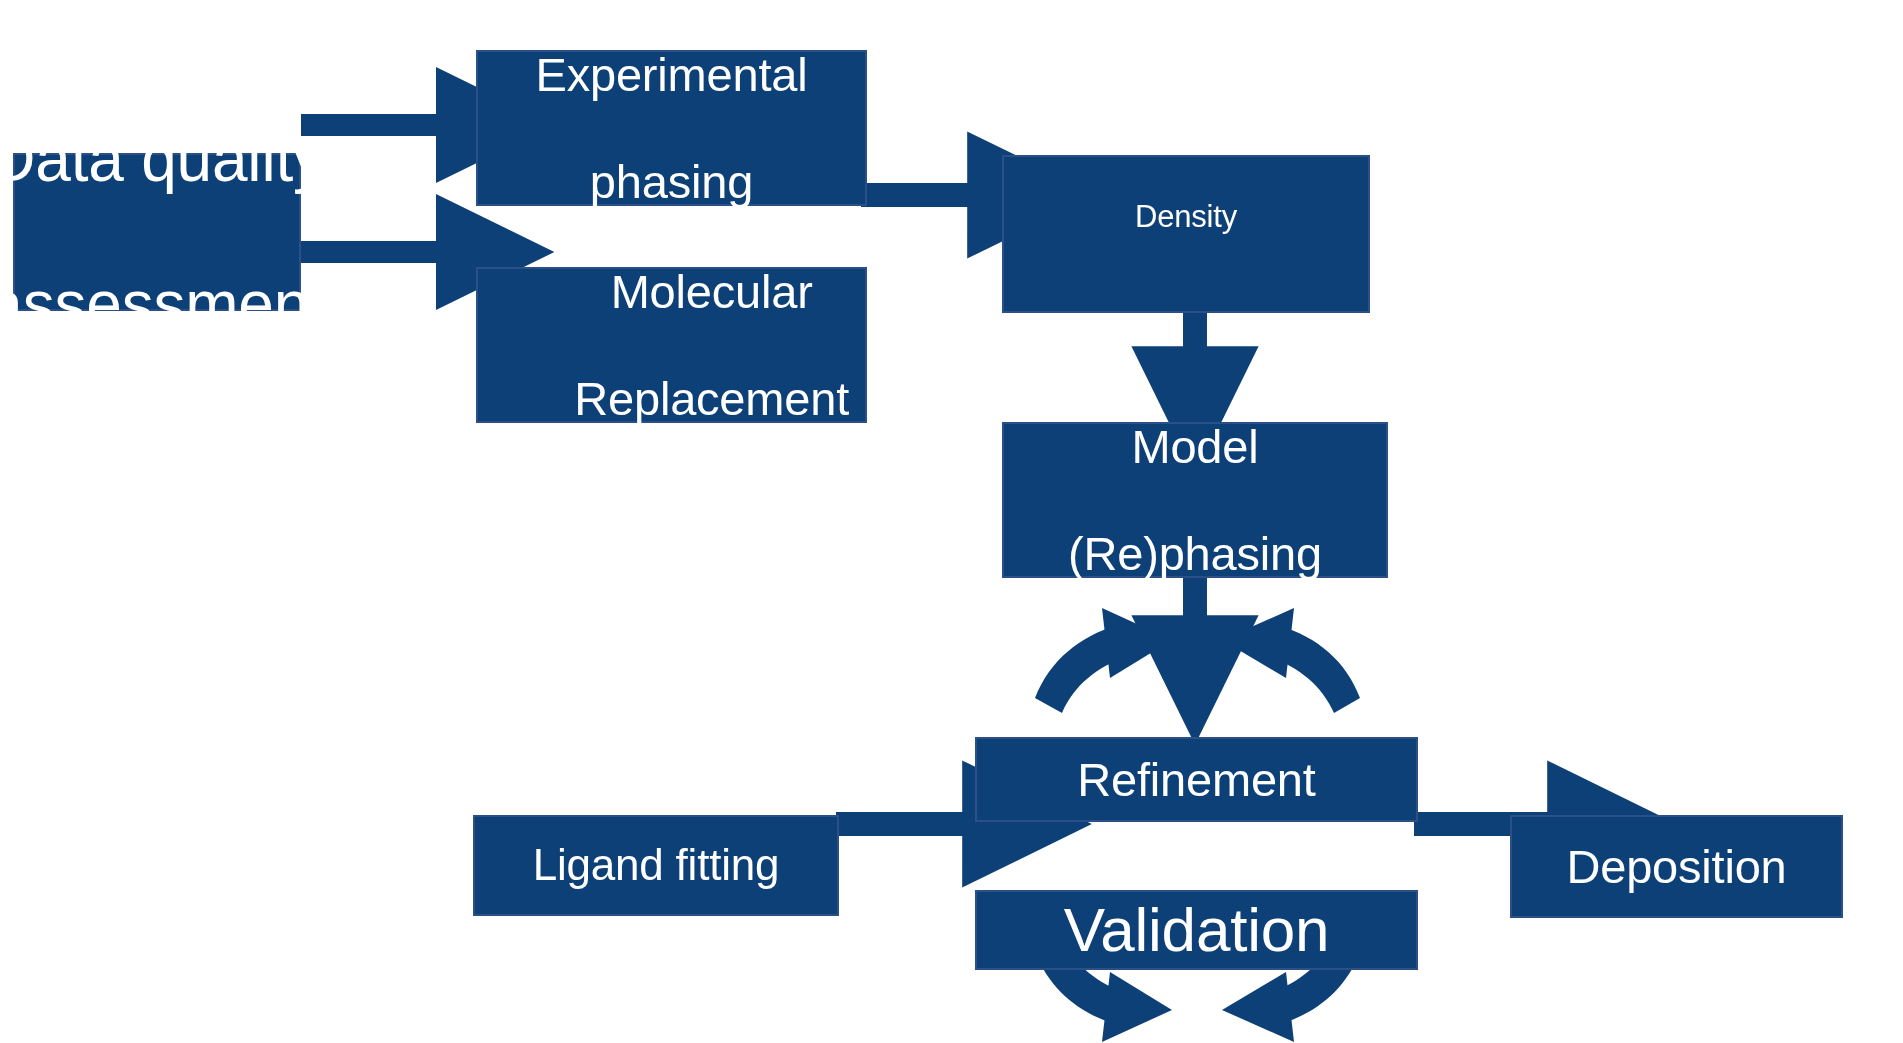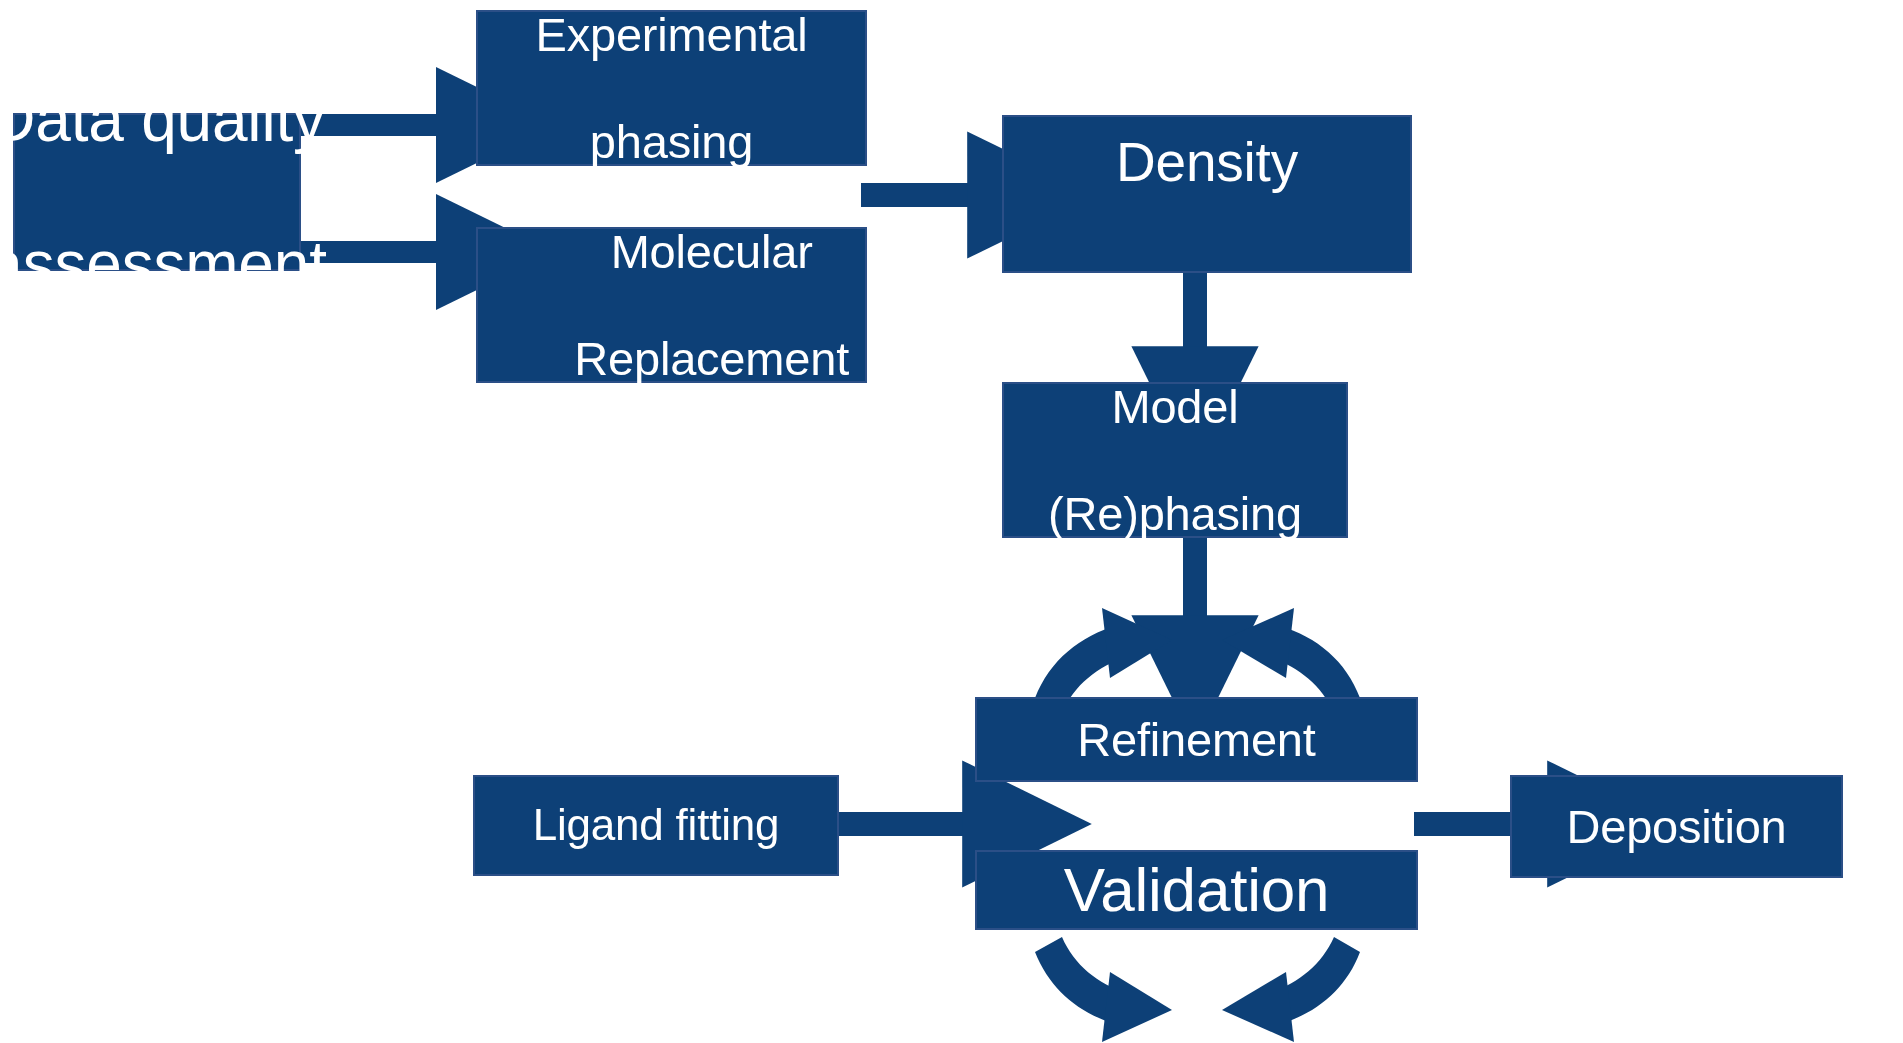--- a/index.html
+++ b/index.html
@@ -25,31 +25,32 @@
     border: 2px solid #2b4f87;
     color: #ffffff;
     display: flex;
     align-items: center;
     justify-content: center;
     text-align: center;
     line-height: 1.14;
     font-weight: 400;
     letter-spacing: -0.2px;
     z-index: 3;
+    margin-top: 40px;
   }
   .node span {
     display: block;
     padding: 0 8px;
   }
   
   #node-data-quality      { left: 13px;   top: 113px; width: 288px; height: 158px; font-size: 64px; }
   #node-experimental      { left: 476px;  top: 10px;  width: 391px; height: 156px; font-size: 47px; }
   #node-molecular         { left: 476px;  top: 227px; width: 391px; height: 156px; font-size: 47px; justify-content: flex-end; }
-  #node-density           { left: 1002px; top: 115px; width: 410px; height: 158px; font-size: 55px; }
-  #node-model             { left: 1002px; top: 382px; width: 346px; height: 156px; font-size: 47px; text-align: center; }
+  #node-density           { left: 1002px; top: 115px; width: 368px; height: 158px; font-size: 31px; }
+  #node-model             { left: 1002px; top: 382px; width: 386px; height: 156px; font-size: 47px; text-align: center; }
   #node-refinement        { left: 975px;  top: 697px; width: 443px; height: 85px; font-size: 47px; }
   #node-validation        { left: 975px;  top: 850px; width: 443px; height: 80px; font-size: 62px; }
   #node-ligand            { left: 473px;  top: 775px; width: 366px; height: 101px; font-size: 44px; }
   #node-deposition        { left: 1510px; top: 775px; width: 333px; height: 103px; font-size: 47px; }
 
   .edge-layer {
     position: absolute;
     left: 0; top: 0;
     width: 1903px;
     height: 1043px;

